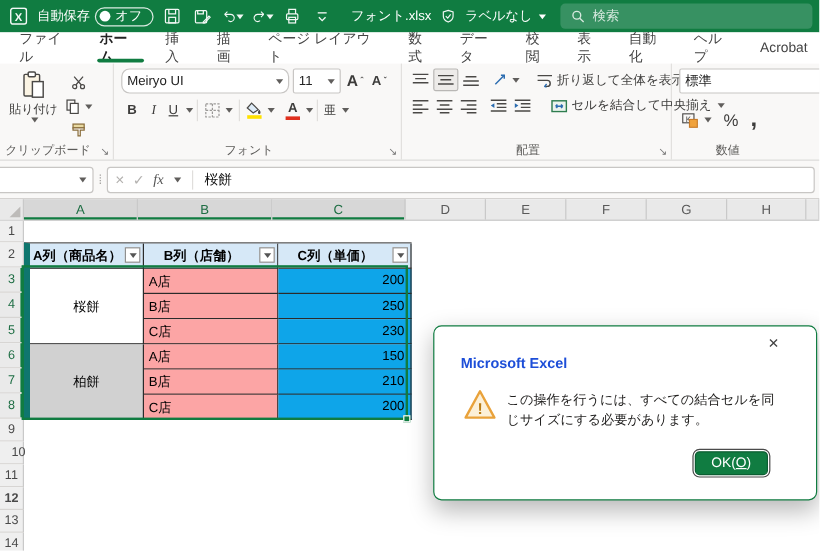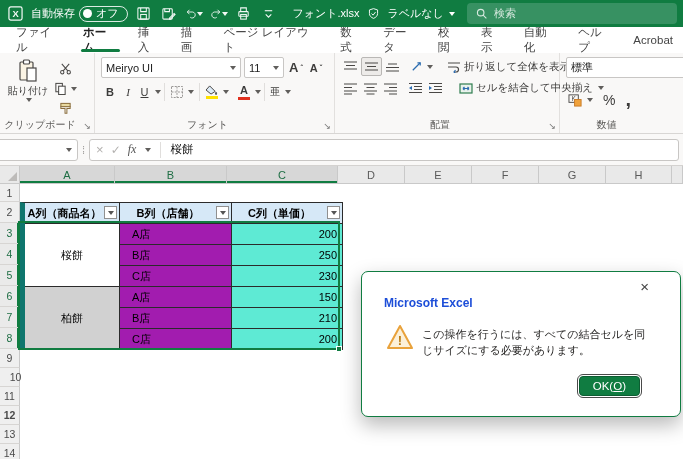--- a/index.html
+++ b/index.html
@@ -138,22 +138,22 @@
   }
   .xcell { border-right:1px solid #2B2B2B; border-bottom:1px solid #2B2B2B; display:flex; align-items:center; font-size:11px; color:#000; }
   .xhead { background:#D6E8F7; font-weight:bold; justify-content:center; position:relative; padding-right:15px; }
   .filter-btn {
     position:absolute; right:2px; top:3px; width:13px; height:13px;
     background:#fff; border:1px solid #909090; display:flex; align-items:center; justify-content:center;
   }
   .filter-btn::after { content:""; border-left:3px solid transparent; border-right:3px solid transparent; border-top:4px solid #555; }
   .xprod { justify-content:center; background:#fff; }
   .xprod.gray { background:#D1D1D1; }
-  .xstore { background:#a21caf; padding-left:12px; }
-  .xprice { background:#5eead4; justify-content:flex-end; padding-right:5px; }
+  .xstore { background:#fca5a5; padding-left:4px; }
+  .xprice { background:#0ea5e9; justify-content:flex-end; padding-right:5px; }
   .span3 { grid-row:span 3; }
 
   .selrect {
     position:absolute; left:18px; top:55px; width:322px; height:129px;
     border:2px solid #107C41; pointer-events:none;
   }
   .fillhandle {
     position:absolute; right:-4px; bottom:-4px; width:6px; height:6px;
     background:#107C41; border:1px solid #fff;
   }
@@ -306,21 +306,21 @@
               <path d="M2 5h10v2H8.5v5h-2V7H2z" fill="#fff"></path>
             </svg>
         </span>
       </div>
       <span class="rgroup-label">クリップボード</span>
       <span class="launcher">↘</span>
     </div>
 
     <div class="rgroup g-font">
       <div class="font-row1">
-        <span class="combo" style="width:140px;">
+        <span class="combo" style="width:140px;border-radius:7px;">
           <span style="margin-right:auto">Meiryo UI</span>
           <span class="mini-chev"></span>
         </span>
         <span class="combo" style="width:40px;">
           <span style="margin-right:auto">11</span>
           <span class="mini-chev"></span>
         </span>
         <span class="icon-btn" style="font-size:13px;font-weight:bold">A<sup style="font-size:7px;">ˆ</sup></span>
         <span class="icon-btn" style="font-size:11px;font-weight:bold">A<sub style="font-size:7px;">ˇ</sub></span>
       </div>

